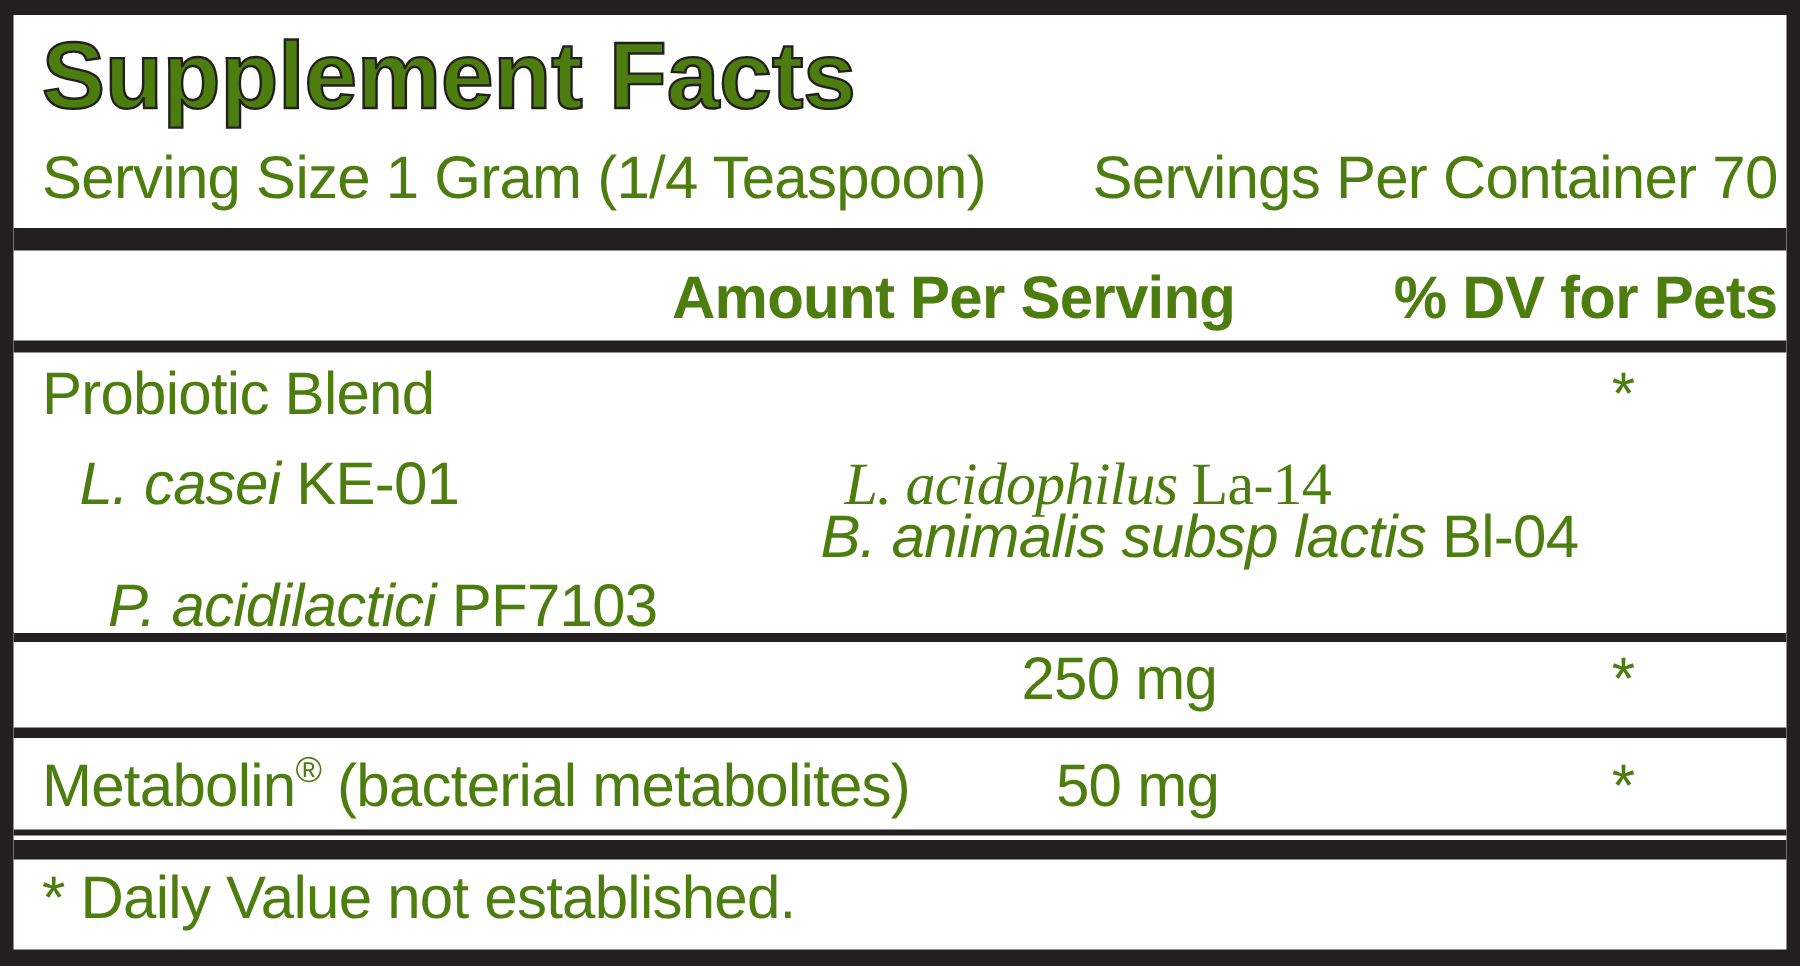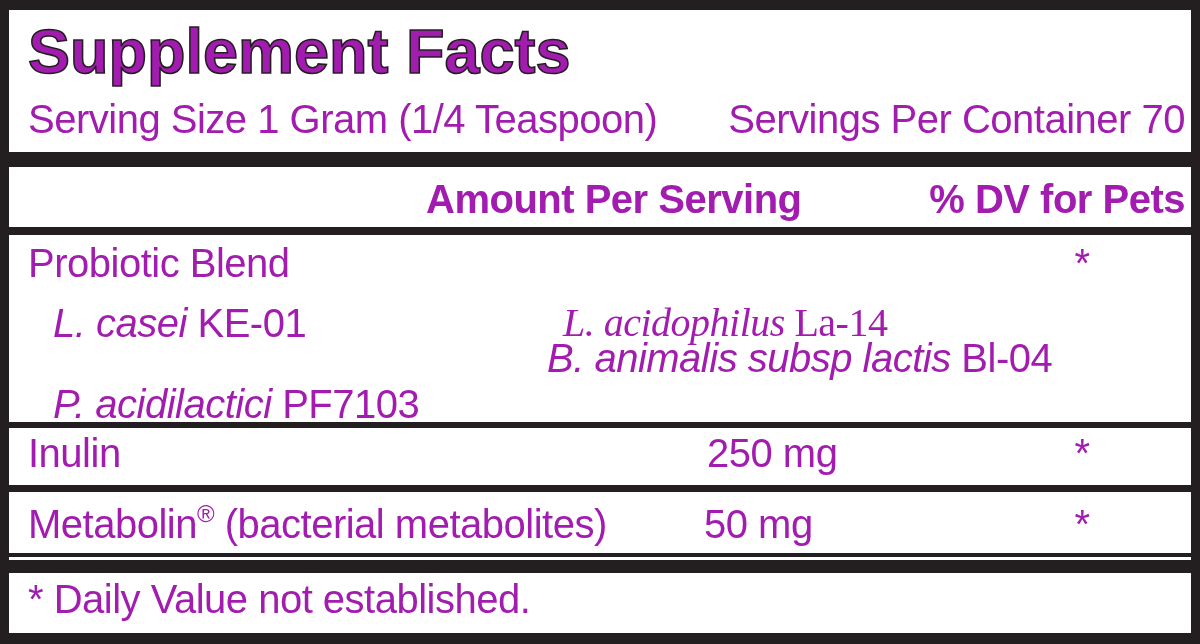--- a/index.html
+++ b/index.html
@@ -9,21 +9,21 @@
   }
   .panel {
     position: relative;
     width: 1200px;
     height: 644px;
     box-sizing: border-box;
     background: #ffffff;
     border: solid #231f20;
     border-width: 10px 9px 11px 9px;
     font-family: "Liberation Sans", "DejaVu Sans", sans-serif;
-    color: #a21caf;
+    color: #4d7c0f;
     overflow: hidden;
   }
   .inner { position: absolute; top: 0; left: 0; right: 0; bottom: 0; }
 
   .title {
     position: absolute;
     top: 10px; left: 19px;
     margin: 0;
     font-size: 63px;
     font-weight: 900;
@@ -50,38 +50,38 @@
 
   .rule { position: absolute; left: 0; right: 0; background: #231f20; }
   .bar-top        { top: 142px; height: 15px; }
   .rule-header    { top: 217px; height: 8px; }
   .rule-inulin    { top: 412px; height: 6px; }
   .rule-metabolin { top: 475px; height: 7px; }
   .rule-thin      { top: 543px; height: 4px; }
   .bar-bottom     { top: 550px; height: 13px; }
 
   .header-row { top: 167px; font-weight: 700; }
-  .col-amount { position: absolute; left: 417px; }
+  .col-amount { position: absolute; left: 439px; }
   .col-dv     { position: absolute; right: 6px; }
 
   .row-name   { position: absolute; left: 19px; }
   .row-ast    { position: absolute; left: 1051px; width: 44px; text-align: center; }
 
   .prob-l1 { top: 231px; }
   .prob-l2 { top: 279px; margin-top: 12px; }
   .prob-l3 { top: 326px; }
-  .prob-l4 { top: 372px; }
+  .prob-l4 { top: 372px; margin-left: 19px; }
   .amt-prob { position: absolute; left: 448px; }
   .sub-left  { position: absolute; left: 44px; }
   .sub-right-1 { position: absolute; left: 554px; font-family: Liberation Serif, serif; }
   .sub-right-2 { position: absolute; left: 538px; }
   .species { font-style: italic; }
 
   .inulin-row    { top: 421px; }
-  .amt-inulin    { position: absolute; left: 698px; }
+  .amt-inulin    { position: absolute; left: 672px; }
   .metabolin-row { top: 492px; }
   .amt-metabolin { position: absolute; left: 695px; }
   .reg-mark {
     font-size: 24px;
     line-height: 0;
     vertical-align: 16px;
   }
 
   .footnote-row { top: 567px; }
   .footnote-text { position: absolute; left: 19px; }
@@ -122,21 +122,20 @@
       <span class="sub-right-2"><i class="species">B. animalis subsp lactis</i><span> Bl-04</span></span>
     </div>
 
     <div class="line prob-l4">
       <span class="sub-left"><i class="species">P. acidilactici</i><span> PF7103</span></span>
     </div>
 
     <div class="rule rule-inulin"></div>
 
     <div class="line inulin-row">
-      <span class="row-name">Inulin</span>
       <span class="amt-inulin">250 mg</span>
       <span class="row-ast">*</span>
     </div>
 
     <div class="rule rule-metabolin"></div>
 
     <div class="line metabolin-row">
       <span class="row-name"><span>Metabolin</span><sup class="reg-mark">®</sup><span> (bacterial metabolites)</span></span>
       <span class="amt-metabolin">50 mg</span>
       <span class="row-ast">*</span>

